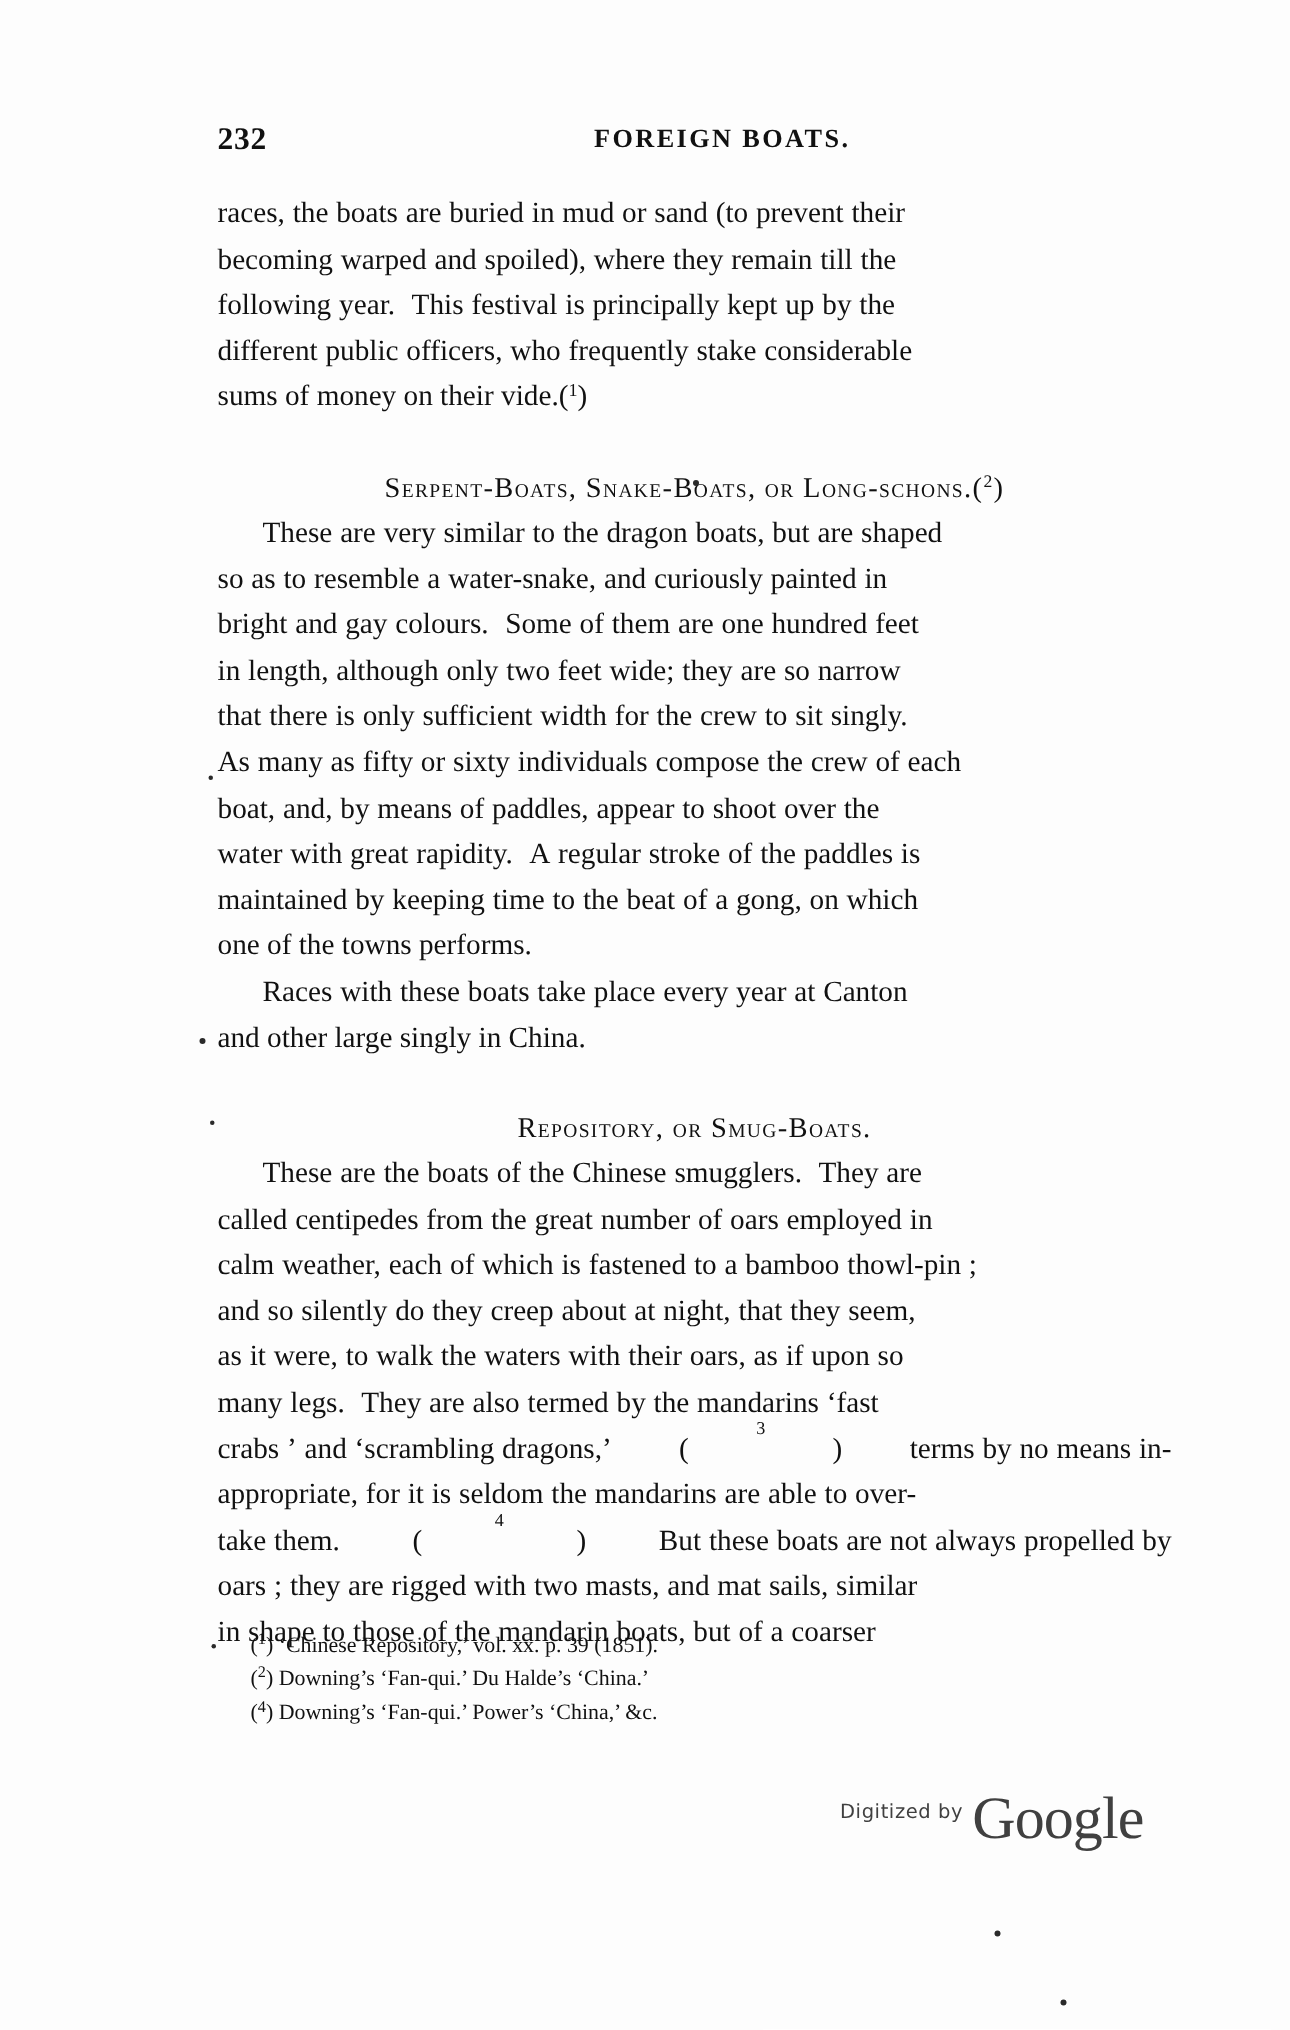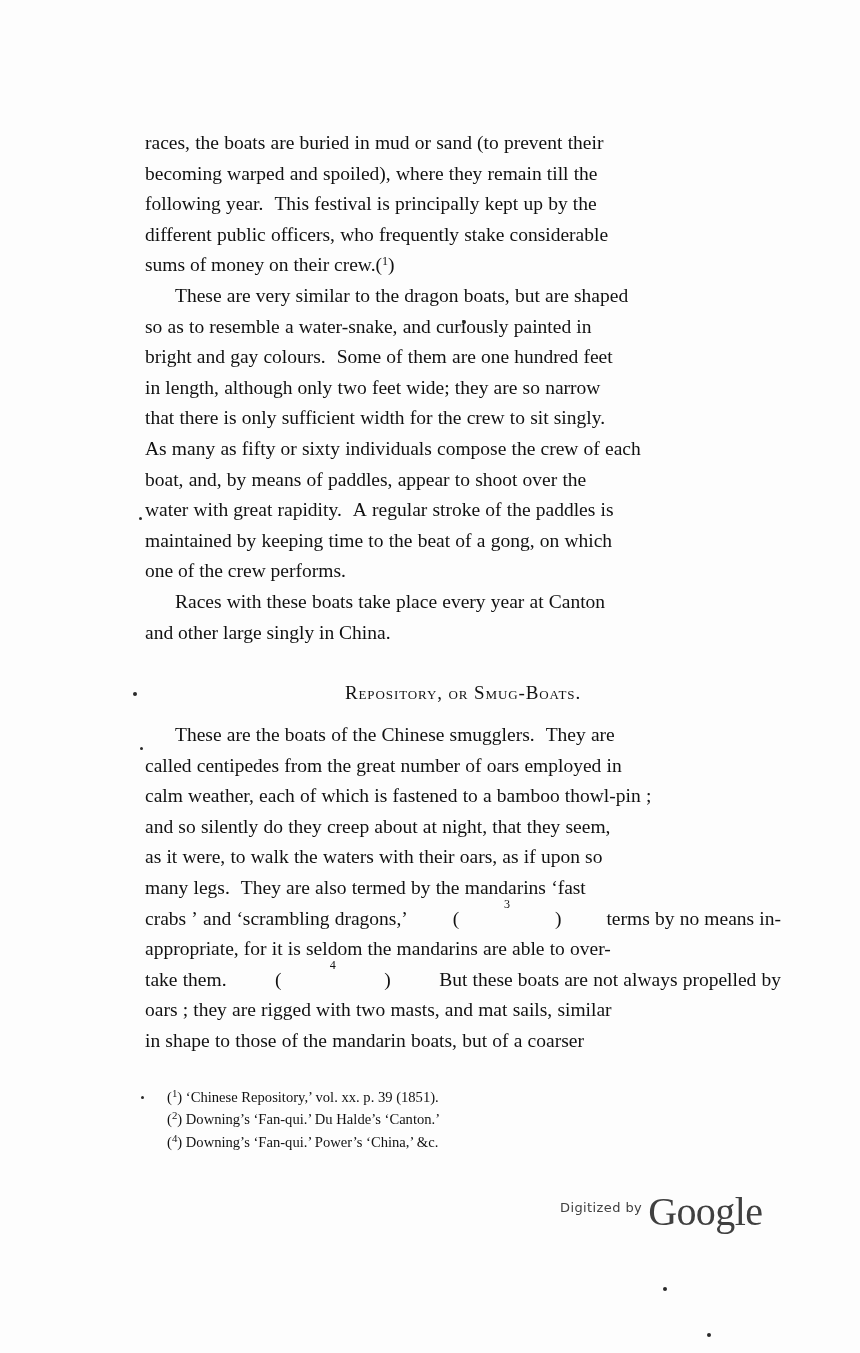--- a/index.html
+++ b/index.html
@@ -74,21 +74,21 @@
     text-align: left;
   }
   .ln > span { white-space: pre; }
 
   .para { margin: 0; }
   .para + .para { margin-top: 0; }
 
   .indent { padding-left: 30px; }
 
   .gap-before { margin-top: 30px; }
-  .gap-small  { margin-top: 12px; }
+  .gap-small  { margin-top: 0; }
 
   
   .section-head {
     text-align: center;
     font-size: 19px;
     line-height: 30px;
     font-variant: small-caps;
     letter-spacing: 0.9px;
     white-space: pre;
   }
@@ -144,43 +144,48 @@
     position: absolute;
     background: #2a2a2a;
     border-radius: 50%;
   }
 </style>
 </head>
 <body>
 
 <div class="page">
 
+  <div class="running-head">
+    <div class="folio">232</div>
+    <div class="head-title">FOREIGN BOATS.</div>
+  </div>
 
   <div class="textblock">
 
     <div class="para">
       <div class="ln"><span>races,<span class="gap" style="display: inline-block; width: 5.2px;"></span>the<span class="gap" style="display: inline-block; width: 5.2px;"></span>boats<span class="gap" style="display: inline-block; width: 5.2px;"></span>are<span class="gap" style="display: inline-block; width: 5.2px;"></span>buried<span class="gap" style="display: inline-block; width: 5.2px;"></span>in<span class="gap" style="display: inline-block; width: 5.2px;"></span>mud<span class="gap" style="display: inline-block; width: 5.2px;"></span>or<span class="gap" style="display: inline-block; width: 5.2px;"></span>sand<span class="gap" style="display: inline-block; width: 5.2px;"></span>(to<span class="gap" style="display: inline-block; width: 5.2px;"></span>prevent<span class="gap" style="display: inline-block; width: 5.2px;"></span>their</span></div>
       <div class="ln"><span>becoming<span class="gap" style="display: inline-block; width: 5.2px;"></span>warped<span class="gap" style="display: inline-block; width: 5.2px;"></span>and<span class="gap" style="display: inline-block; width: 5.2px;"></span>spoiled),<span class="gap" style="display: inline-block; width: 5.2px;"></span>where<span class="gap" style="display: inline-block; width: 5.2px;"></span>they<span class="gap" style="display: inline-block; width: 5.2px;"></span>remain<span class="gap" style="display: inline-block; width: 5.2px;"></span>till<span class="gap" style="display: inline-block; width: 5.2px;"></span>the</span></div>
       <div class="ln"><span>following<span class="gap" style="display: inline-block; width: 5.2px;"></span>year.<span class="gap" style="display: inline-block; width: 11px;"></span>This<span class="gap" style="display: inline-block; width: 5.2px;"></span>festival<span class="gap" style="display: inline-block; width: 5.2px;"></span>is<span class="gap" style="display: inline-block; width: 5.2px;"></span>principally<span class="gap" style="display: inline-block; width: 5.2px;"></span>kept<span class="gap" style="display: inline-block; width: 5.2px;"></span>up<span class="gap" style="display: inline-block; width: 5.2px;"></span>by<span class="gap" style="display: inline-block; width: 5.2px;"></span>the</span></div>
       <div class="ln"><span>different<span class="gap" style="display: inline-block; width: 5.2px;"></span>public<span class="gap" style="display: inline-block; width: 5.2px;"></span>officers,<span class="gap" style="display: inline-block; width: 5.2px;"></span>who<span class="gap" style="display: inline-block; width: 5.2px;"></span>frequently<span class="gap" style="display: inline-block; width: 5.2px;"></span>stake<span class="gap" style="display: inline-block; width: 5.2px;"></span>considerable</span></div>
-      <div class="ln last"><span>sums of money on their crew.</span>(<sup>1</sup>)</div>
-    </div>
-
+      <div class="ln last"><span>sums of money on their vide.</span>(<sup>1</sup>)</div>
+    </div>
+
+    <div class="section-head gap-before"><span>Serpent-Boats, Snake-Boats, or Long-schons.</span>(<sup>2</sup>)</div>
 
     <div class="para gap-small">
       <div class="ln indent"><span>These<span class="gap" style="display: inline-block; width: 5.2px;"></span>are<span class="gap" style="display: inline-block; width: 5.2px;"></span>very<span class="gap" style="display: inline-block; width: 5.2px;"></span>similar<span class="gap" style="display: inline-block; width: 5.2px;"></span>to<span class="gap" style="display: inline-block; width: 5.2px;"></span>the<span class="gap" style="display: inline-block; width: 5.2px;"></span>dragon<span class="gap" style="display: inline-block; width: 5.2px;"></span>boats,<span class="gap" style="display: inline-block; width: 5.2px;"></span>but<span class="gap" style="display: inline-block; width: 5.2px;"></span>are<span class="gap" style="display: inline-block; width: 5.2px;"></span>shaped</span></div>
       <div class="ln"><span>so<span class="gap" style="display: inline-block; width: 5.2px;"></span>as<span class="gap" style="display: inline-block; width: 5.2px;"></span>to<span class="gap" style="display: inline-block; width: 5.2px;"></span>resemble<span class="gap" style="display: inline-block; width: 5.2px;"></span>a<span class="gap" style="display: inline-block; width: 5.2px;"></span>water-snake,<span class="gap" style="display: inline-block; width: 5.2px;"></span>and<span class="gap" style="display: inline-block; width: 5.2px;"></span>curiously<span class="gap" style="display: inline-block; width: 5.2px;"></span>painted<span class="gap" style="display: inline-block; width: 5.2px;"></span>in</span></div>
       <div class="ln"><span>bright<span class="gap" style="display: inline-block; width: 5.2px;"></span>and<span class="gap" style="display: inline-block; width: 5.2px;"></span>gay<span class="gap" style="display: inline-block; width: 5.2px;"></span>colours.<span class="gap" style="display: inline-block; width: 11px;"></span>Some<span class="gap" style="display: inline-block; width: 5.2px;"></span>of<span class="gap" style="display: inline-block; width: 5.2px;"></span>them<span class="gap" style="display: inline-block; width: 5.2px;"></span>are<span class="gap" style="display: inline-block; width: 5.2px;"></span>one<span class="gap" style="display: inline-block; width: 5.2px;"></span>hundred<span class="gap" style="display: inline-block; width: 5.2px;"></span>feet</span></div>
       <div class="ln"><span>in<span class="gap" style="display: inline-block; width: 5.2px;"></span>length,<span class="gap" style="display: inline-block; width: 5.2px;"></span>although<span class="gap" style="display: inline-block; width: 5.2px;"></span>only<span class="gap" style="display: inline-block; width: 5.2px;"></span>two<span class="gap" style="display: inline-block; width: 5.2px;"></span>feet<span class="gap" style="display: inline-block; width: 5.2px;"></span>wide;<span class="gap" style="display: inline-block; width: 5.2px;"></span>they<span class="gap" style="display: inline-block; width: 5.2px;"></span>are<span class="gap" style="display: inline-block; width: 5.2px;"></span>so<span class="gap" style="display: inline-block; width: 5.2px;"></span>narrow</span></div>
       <div class="ln"><span>that<span class="gap" style="display: inline-block; width: 5.2px;"></span>there<span class="gap" style="display: inline-block; width: 5.2px;"></span>is<span class="gap" style="display: inline-block; width: 5.2px;"></span>only<span class="gap" style="display: inline-block; width: 5.2px;"></span>sufficient<span class="gap" style="display: inline-block; width: 5.2px;"></span>width<span class="gap" style="display: inline-block; width: 5.2px;"></span>for<span class="gap" style="display: inline-block; width: 5.2px;"></span>the<span class="gap" style="display: inline-block; width: 5.2px;"></span>crew<span class="gap" style="display: inline-block; width: 5.2px;"></span>to<span class="gap" style="display: inline-block; width: 5.2px;"></span>sit<span class="gap" style="display: inline-block; width: 5.2px;"></span>singly.</span></div>
       <div class="ln"><span>As<span class="gap" style="display: inline-block; width: 5.2px;"></span>many<span class="gap" style="display: inline-block; width: 5.2px;"></span>as<span class="gap" style="display: inline-block; width: 5.2px;"></span>fifty<span class="gap" style="display: inline-block; width: 5.2px;"></span>or<span class="gap" style="display: inline-block; width: 5.2px;"></span>sixty<span class="gap" style="display: inline-block; width: 5.2px;"></span>individuals<span class="gap" style="display: inline-block; width: 5.2px;"></span>compose<span class="gap" style="display: inline-block; width: 5.2px;"></span>the<span class="gap" style="display: inline-block; width: 5.2px;"></span>crew<span class="gap" style="display: inline-block; width: 5.2px;"></span>of<span class="gap" style="display: inline-block; width: 5.2px;"></span>each</span></div>
       <div class="ln"><span>boat,<span class="gap" style="display: inline-block; width: 5.2px;"></span>and,<span class="gap" style="display: inline-block; width: 5.2px;"></span>by<span class="gap" style="display: inline-block; width: 5.2px;"></span>means<span class="gap" style="display: inline-block; width: 5.2px;"></span>of<span class="gap" style="display: inline-block; width: 5.2px;"></span>paddles,<span class="gap" style="display: inline-block; width: 5.2px;"></span>appear<span class="gap" style="display: inline-block; width: 5.2px;"></span>to<span class="gap" style="display: inline-block; width: 5.2px;"></span>shoot<span class="gap" style="display: inline-block; width: 5.2px;"></span>over<span class="gap" style="display: inline-block; width: 5.2px;"></span>the</span></div>
       <div class="ln"><span>water<span class="gap" style="display: inline-block; width: 5.2px;"></span>with<span class="gap" style="display: inline-block; width: 5.2px;"></span>great<span class="gap" style="display: inline-block; width: 5.2px;"></span>rapidity.<span class="gap" style="display: inline-block; width: 11px;"></span>A<span class="gap" style="display: inline-block; width: 5.2px;"></span>regular<span class="gap" style="display: inline-block; width: 5.2px;"></span>stroke<span class="gap" style="display: inline-block; width: 5.2px;"></span>of<span class="gap" style="display: inline-block; width: 5.2px;"></span>the<span class="gap" style="display: inline-block; width: 5.2px;"></span>paddles<span class="gap" style="display: inline-block; width: 5.2px;"></span>is</span></div>
       <div class="ln"><span>maintained<span class="gap" style="display: inline-block; width: 5.2px;"></span>by<span class="gap" style="display: inline-block; width: 5.2px;"></span>keeping<span class="gap" style="display: inline-block; width: 5.2px;"></span>time<span class="gap" style="display: inline-block; width: 5.2px;"></span>to<span class="gap" style="display: inline-block; width: 5.2px;"></span>the<span class="gap" style="display: inline-block; width: 5.2px;"></span>beat<span class="gap" style="display: inline-block; width: 5.2px;"></span>of<span class="gap" style="display: inline-block; width: 5.2px;"></span>a<span class="gap" style="display: inline-block; width: 5.2px;"></span>gong,<span class="gap" style="display: inline-block; width: 5.2px;"></span>on<span class="gap" style="display: inline-block; width: 5.2px;"></span>which</span></div>
-      <div class="ln last"><span>one of the crew performs.</span></div>
+      <div class="ln last"><span>one of the towns performs.</span></div>
     </div>
 
     <div class="para">
       <div class="ln indent"><span>Races<span class="gap" style="display: inline-block; width: 5.2px;"></span>with<span class="gap" style="display: inline-block; width: 5.2px;"></span>these<span class="gap" style="display: inline-block; width: 5.2px;"></span>boats<span class="gap" style="display: inline-block; width: 5.2px;"></span>take<span class="gap" style="display: inline-block; width: 5.2px;"></span>place<span class="gap" style="display: inline-block; width: 5.2px;"></span>every<span class="gap" style="display: inline-block; width: 5.2px;"></span>year<span class="gap" style="display: inline-block; width: 5.2px;"></span>at<span class="gap" style="display: inline-block; width: 5.2px;"></span>Canton</span></div>
       <div class="ln last"><span>and other large singly in China.</span></div>
     </div>
 
     <div class="section-head gap-before"><span>Repository, or Smug-Boats.</span></div>
 
     <div class="para gap-small">
@@ -194,21 +199,21 @@
       <div class="ln"><span>appropriate,<span class="gap" style="display: inline-block; width: 5.2px;"></span>for<span class="gap" style="display: inline-block; width: 5.2px;"></span>it<span class="gap" style="display: inline-block; width: 5.2px;"></span>is<span class="gap" style="display: inline-block; width: 5.2px;"></span>seldom<span class="gap" style="display: inline-block; width: 5.2px;"></span>the<span class="gap" style="display: inline-block; width: 5.2px;"></span>mandarins<span class="gap" style="display: inline-block; width: 5.2px;"></span>are<span class="gap" style="display: inline-block; width: 5.2px;"></span>able<span class="gap" style="display: inline-block; width: 5.2px;"></span>to<span class="gap" style="display: inline-block; width: 5.2px;"></span>over-</span></div>
       <div class="ln"><span>take<span class="gap" style="display: inline-block; width: 5.2px;"></span>them.</span>(<sup>4</sup>)<span>But<span class="gap" style="display: inline-block; width: 5.2px;"></span>these<span class="gap" style="display: inline-block; width: 5.2px;"></span>boats<span class="gap" style="display: inline-block; width: 5.2px;"></span>are<span class="gap" style="display: inline-block; width: 5.2px;"></span>not<span class="gap" style="display: inline-block; width: 5.2px;"></span>always<span class="gap" style="display: inline-block; width: 5.2px;"></span>propelled<span class="gap" style="display: inline-block; width: 5.2px;"></span>by</span></div>
       <div class="ln"><span>oars<span class="gap" style="display: inline-block; width: 5.2px;"></span>;<span class="gap" style="display: inline-block; width: 5.2px;"></span>they<span class="gap" style="display: inline-block; width: 5.2px;"></span>are<span class="gap" style="display: inline-block; width: 5.2px;"></span>rigged<span class="gap" style="display: inline-block; width: 5.2px;"></span>with<span class="gap" style="display: inline-block; width: 5.2px;"></span>two<span class="gap" style="display: inline-block; width: 5.2px;"></span>masts,<span class="gap" style="display: inline-block; width: 5.2px;"></span>and<span class="gap" style="display: inline-block; width: 5.2px;"></span>mat<span class="gap" style="display: inline-block; width: 5.2px;"></span>sails,<span class="gap" style="display: inline-block; width: 5.2px;"></span>similar</span></div>
       <div class="ln"><span>in<span class="gap" style="display: inline-block; width: 5.2px;"></span>shape<span class="gap" style="display: inline-block; width: 5.2px;"></span>to<span class="gap" style="display: inline-block; width: 5.2px;"></span>those<span class="gap" style="display: inline-block; width: 5.2px;"></span>of<span class="gap" style="display: inline-block; width: 5.2px;"></span>the<span class="gap" style="display: inline-block; width: 5.2px;"></span>mandarin<span class="gap" style="display: inline-block; width: 5.2px;"></span>boats,<span class="gap" style="display: inline-block; width: 5.2px;"></span>but<span class="gap" style="display: inline-block; width: 5.2px;"></span>of<span class="gap" style="display: inline-block; width: 5.2px;"></span>a<span class="gap" style="display: inline-block; width: 5.2px;"></span>coarser</span></div>
     </div>
 
   </div>
 
   <div class="footnotes">
     <div class="fn">(<sup>1</sup>) <span>‘Chinese Repository,’ vol. xx. p. 39 (1851).</span></div>
-    <div class="fn">(<sup>2</sup>) <span>Downing’s ‘Fan-qui.’   Du Halde’s ‘Canton.’</span></div>
+    <div class="fn">(<sup>2</sup>) <span>Downing’s ‘Fan-qui.’   Du Halde’s ‘China.’</span></div>
     <div class="fn">(<sup>4</sup>) <span>Downing’s ‘Fan-qui.’   Power’s ‘China,’ &amp;c.</span></div>
   </div>
 
   <div class="watermark">
     <span class="wm-small">Digitized by</span><span class="wm-logo">Google</span>
   </div>
 
   <div class="speck" style="left:139px; top:517px; width:3px; height:3px;"></div>
   <div class="speck" style="left:133px; top:692px; width:4px; height:4px;"></div>
   <div class="speck" style="left:140px; top:747px; width:3px; height:3px;"></div>

